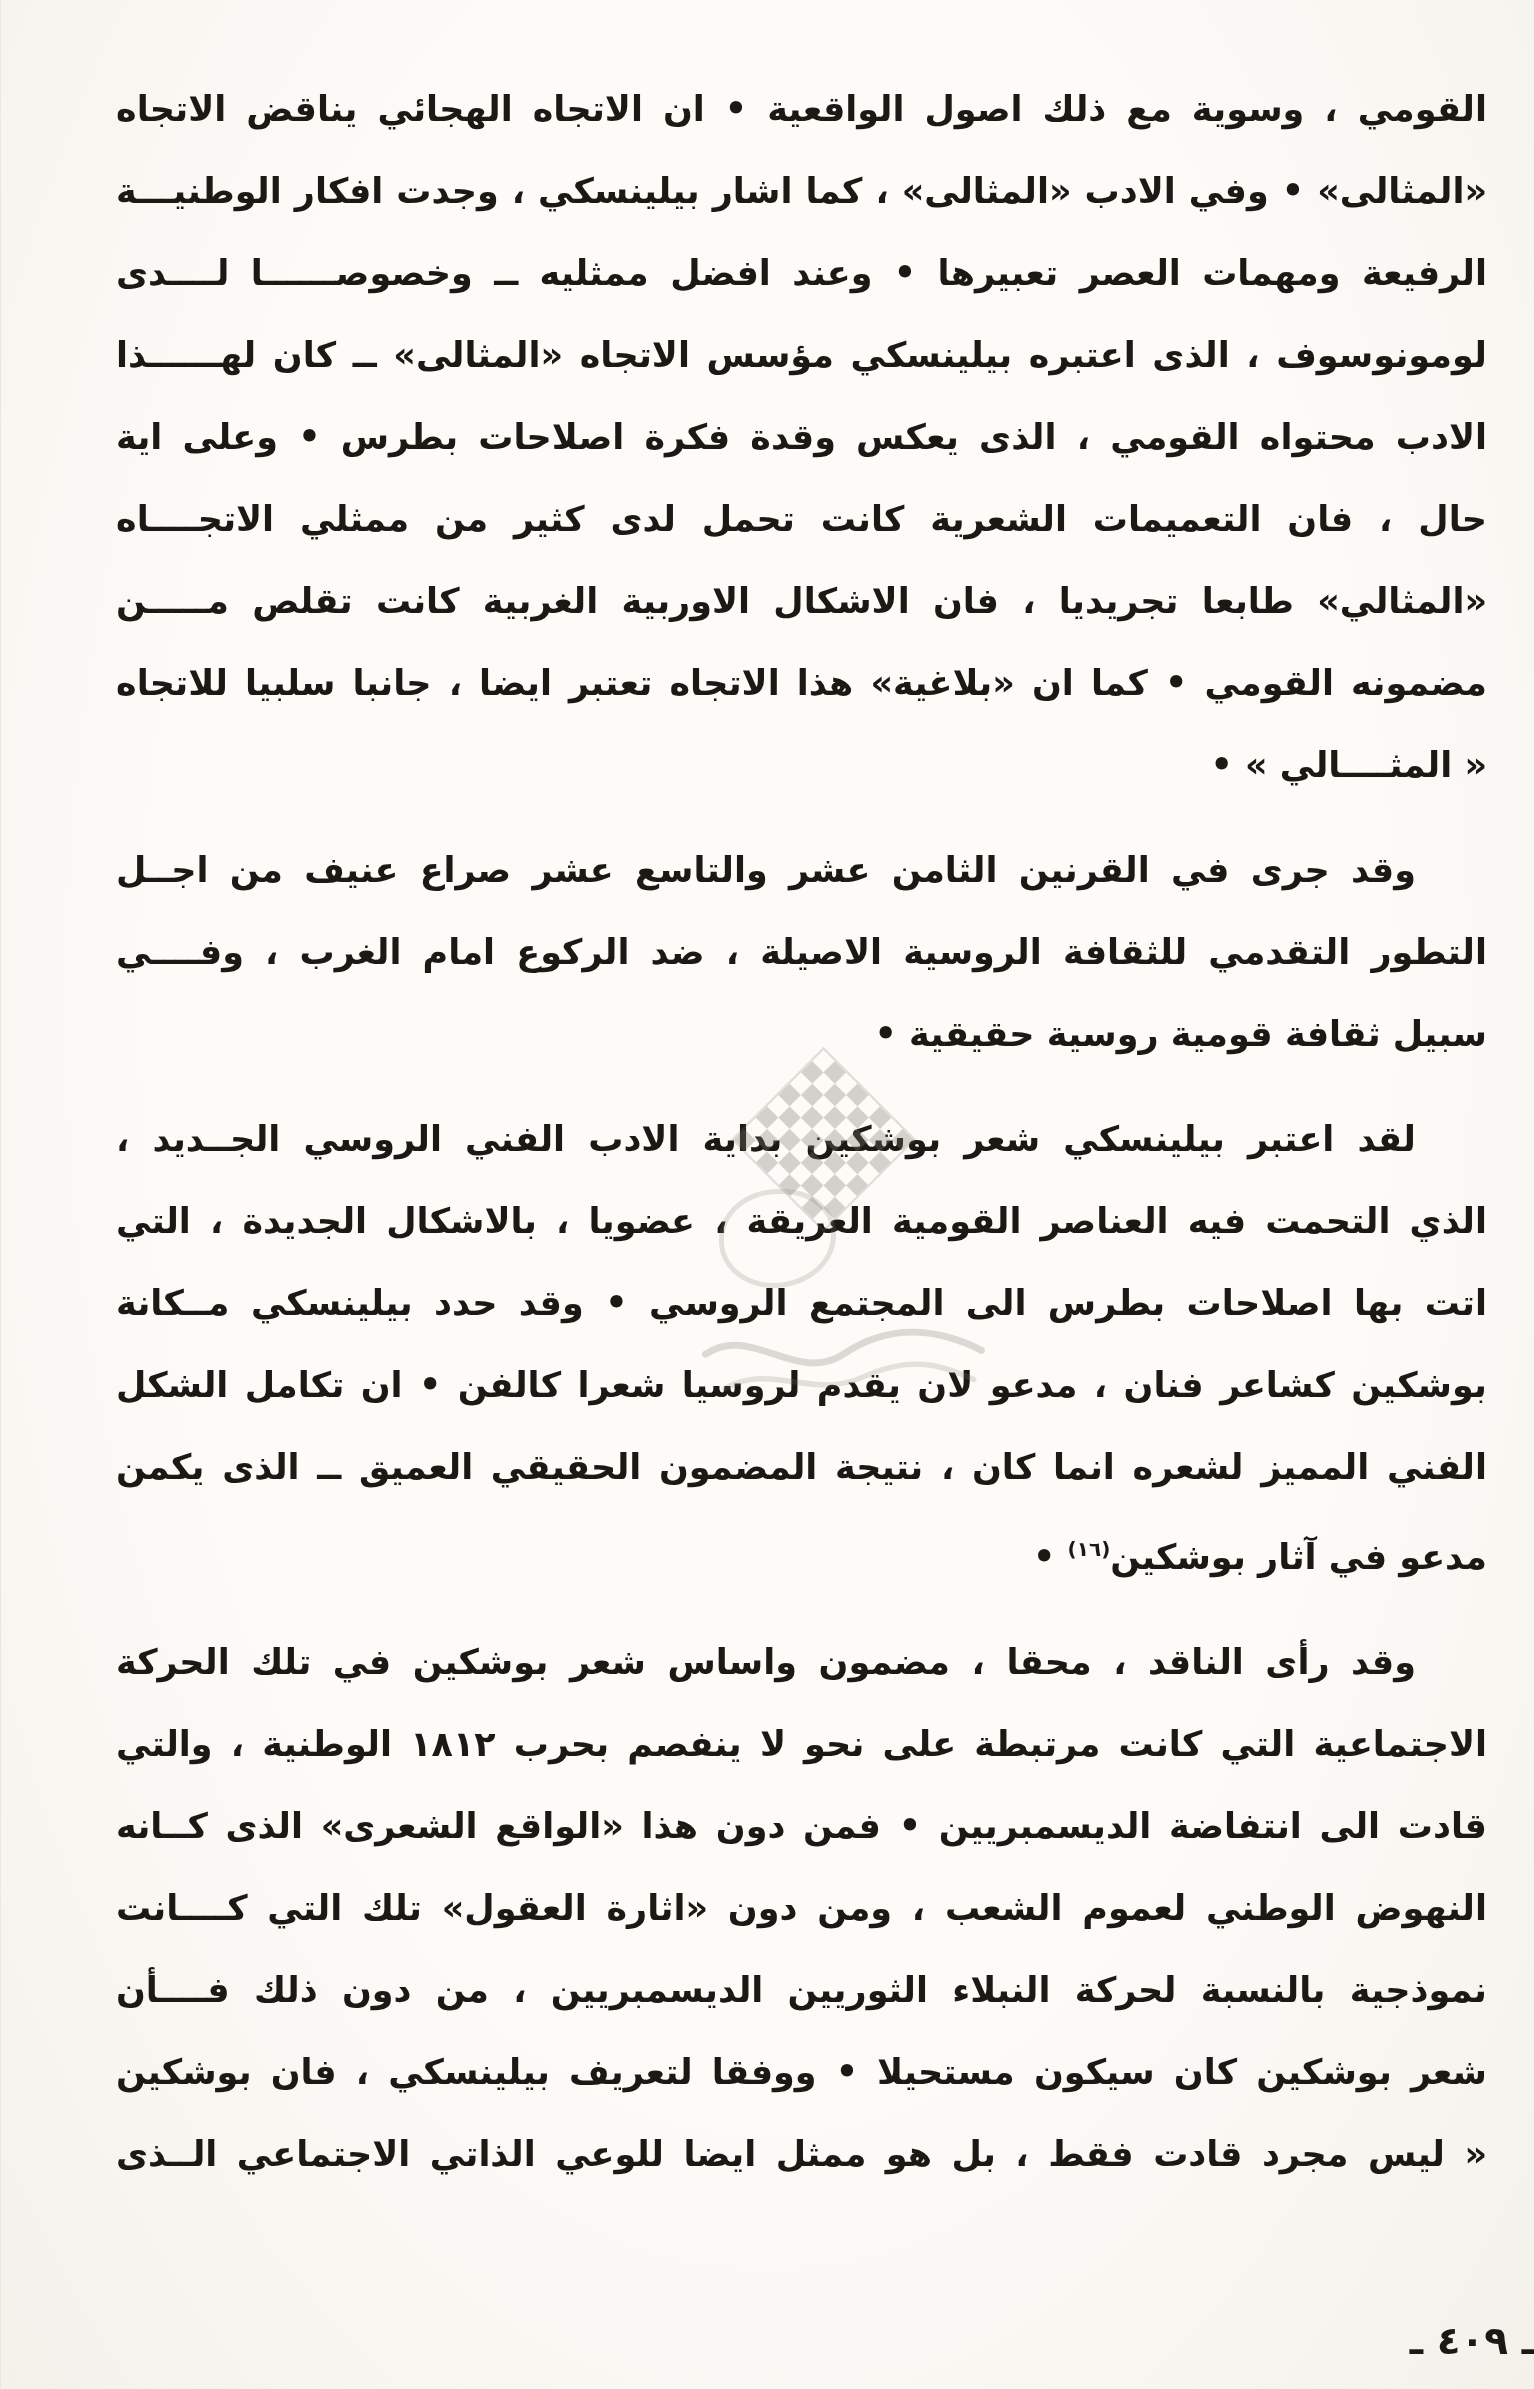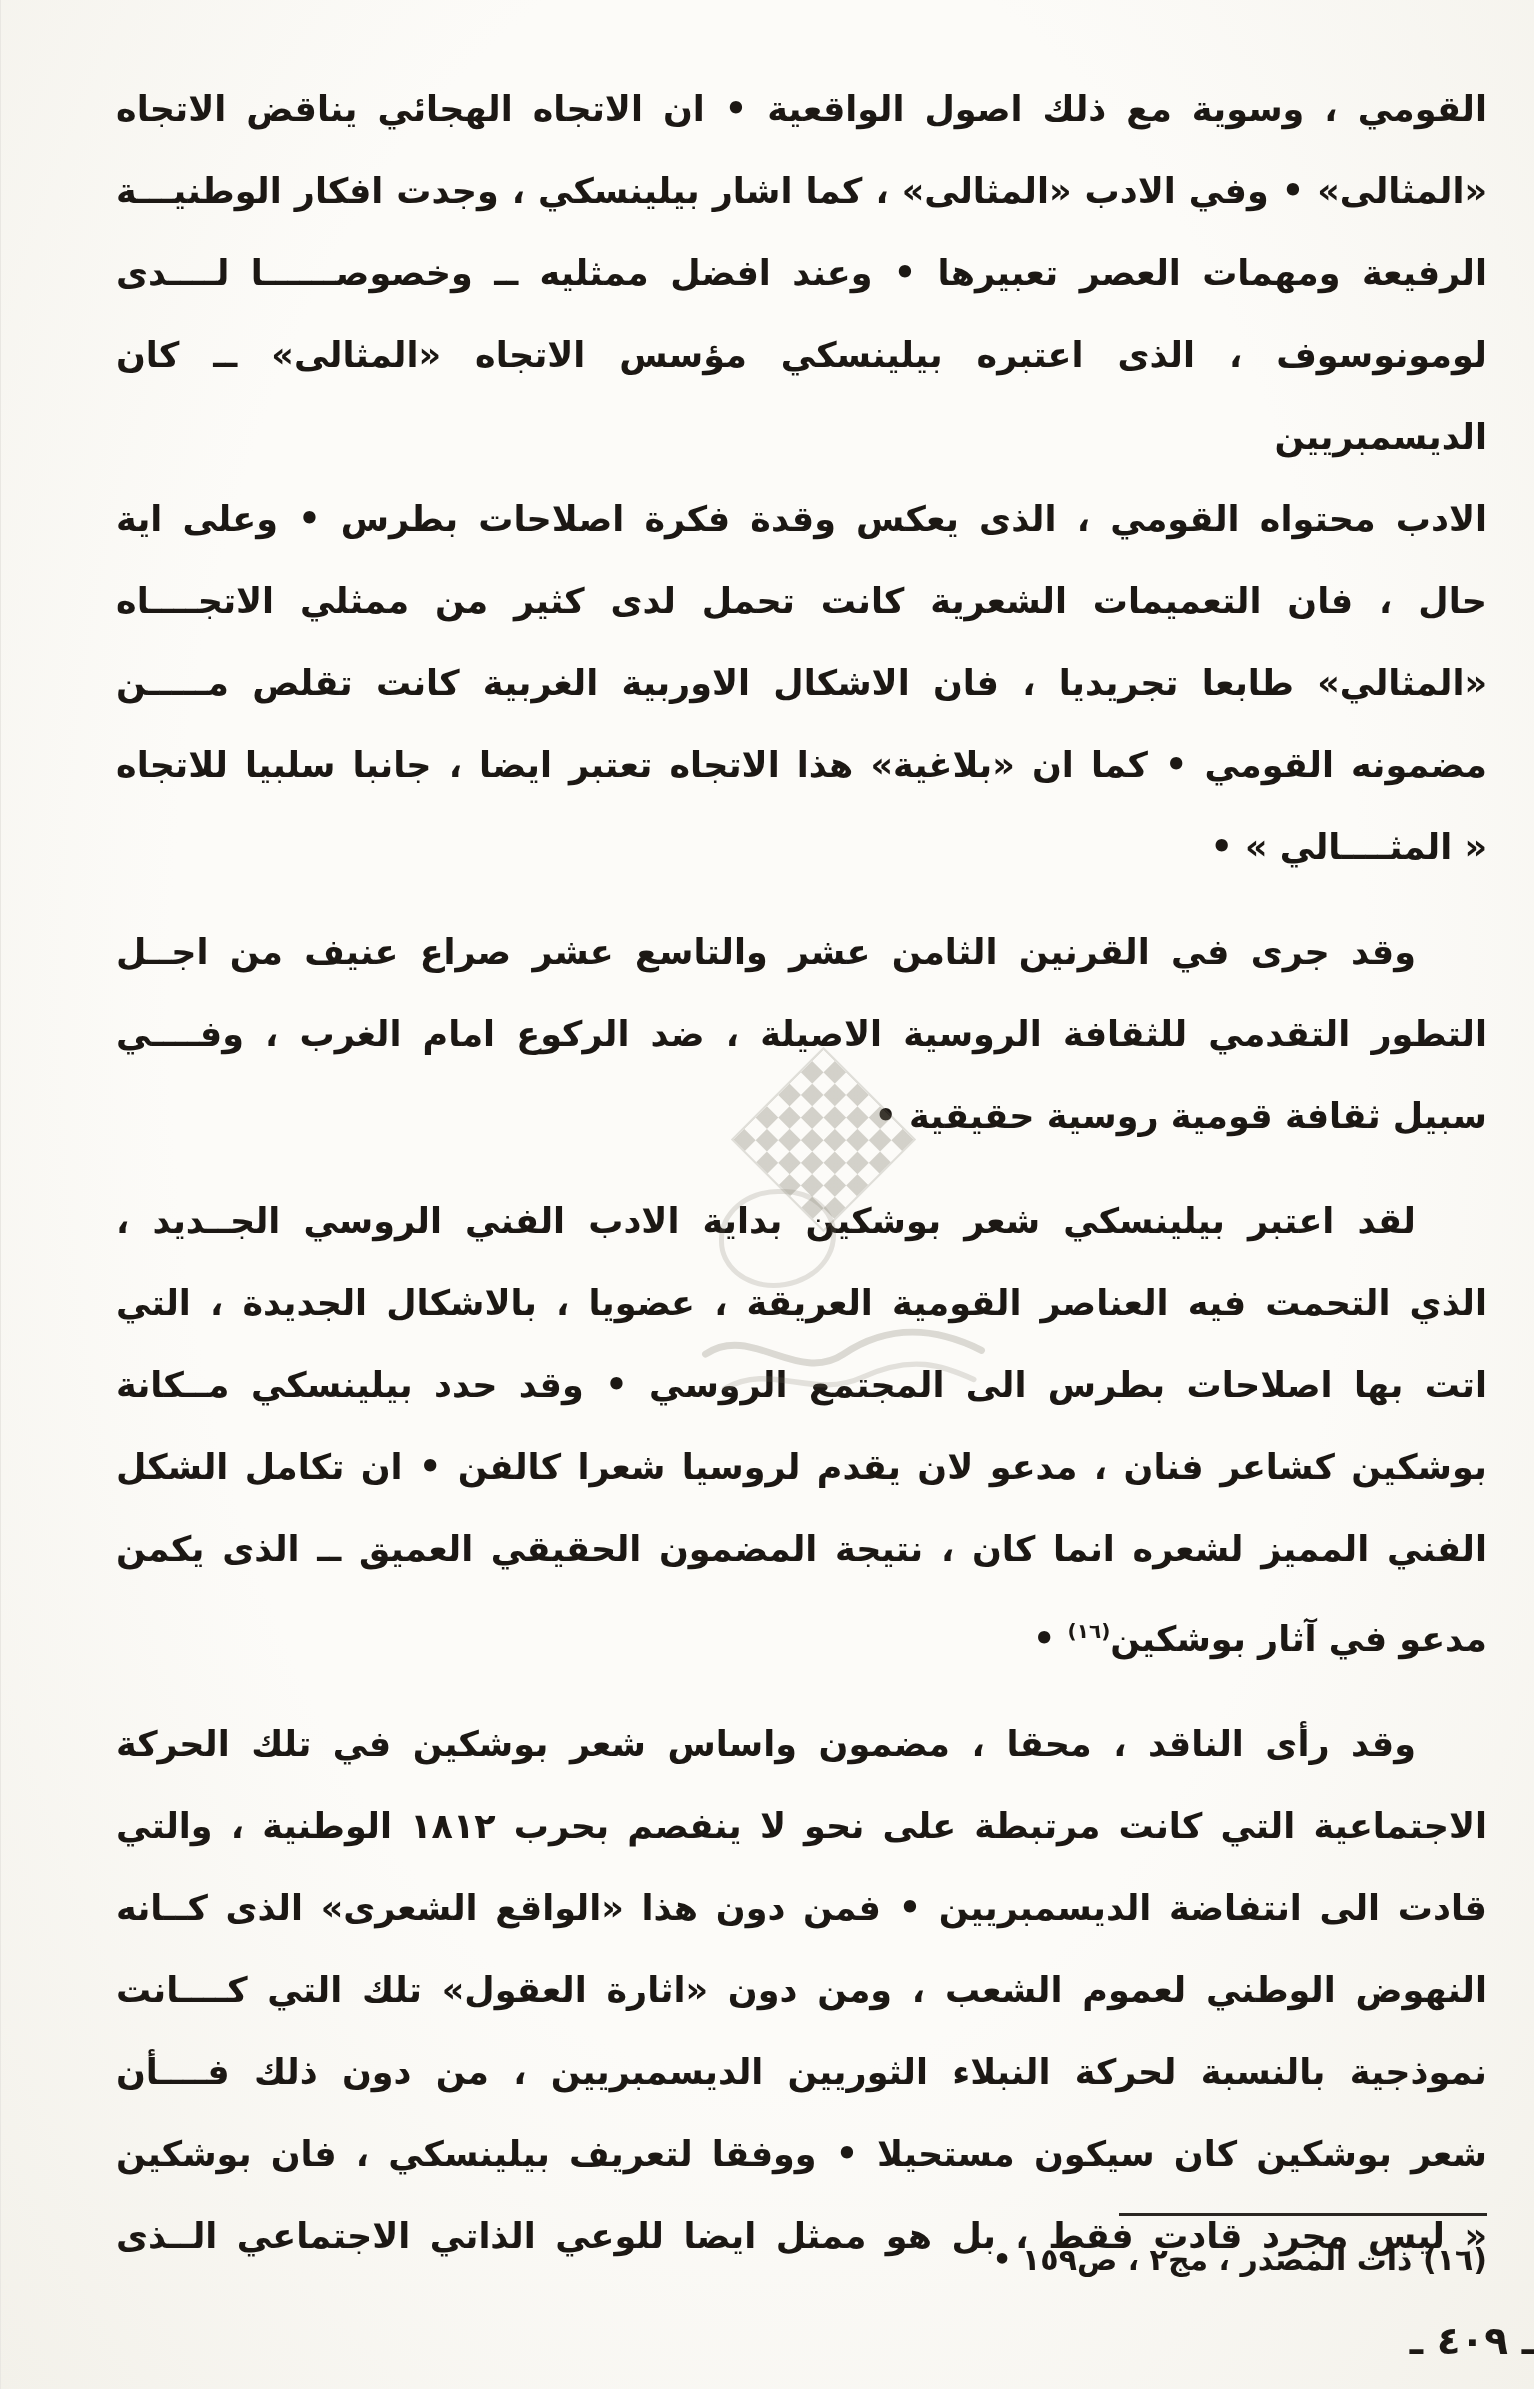--- a/index.html
+++ b/index.html
@@ -98,21 +98,21 @@
 <body>
 
 <div class="page">
 
   <main class="textblock">
 
     <div class="para">
       <div class="line">القومي ، وسوية مع ذلك اصول الواقعية • ان الاتجاه الهجائي يناقض الاتجاه</div>
       <div class="line">«المثالى» • وفي الادب «المثالى» ، كما اشار بيلينسكي ، وجدت افكار الوطنيـــة</div>
       <div class="line">الرفيعة ومهمات العصر تعبيرها • وعند افضل ممثليه ــ وخصوصــــــا لــــدى</div>
-      <div class="line">لومونوسوف ، الذى اعتبره بيلينسكي مؤسس الاتجاه «المثالى» ــ كان الديسمبريين</div>
+      <div class="line">لومونوسوف ، الذى اعتبره بيلينسكي مؤسس الاتجاه «المثالى» ــ كان لهــــــذا</div>
       <div class="line">الادب محتواه القومي ، الذى يعكس وقدة فكرة اصلاحات بطرس • وعلى اية</div>
       <div class="line">حال ، فان التعميمات الشعرية كانت تحمل لدى كثير من ممثلي الاتجــــاه</div>
       <div class="line">«المثالي» طابعا تجريديا ، فان الاشكال الاوربية الغربية كانت تقلص مـــــن</div>
       <div class="line">مضمونه القومي • كما ان «بلاغية» هذا الاتجاه تعتبر ايضا ، جانبا سلبيا للاتجاه</div>
       <div class="line line-short">« المثــــالي » •</div>
     </div>
 
     <div class="para">
       <div class="line line-indent">وقد جرى في القرنين الثامن عشر والتاسع عشر صراع عنيف من اجــل</div>
       <div class="line">التطور التقدمي للثقافة الروسية الاصيلة ، ضد الركوع امام الغرب ، وفــــي</div>
@@ -142,21 +142,17 @@
 
   <div class="watermark">
     <div class="wm-diamond"></div>
     <div class="wm-ring"></div>
     <svg class="wm-script" viewBox="0 0 380 120" xmlns="http://www.w3.org/2000/svg">
       <path d="M10 55 C 70 15, 130 95, 190 55 S 310 20, 370 50" fill="none" stroke="rgba(124,120,104,0.26)" stroke-width="9" stroke-linecap="round"></path>
       <path d="M35 100 C 95 65, 150 115, 215 85 S 320 70, 360 88" fill="none" stroke="rgba(124,120,104,0.20)" stroke-width="7" stroke-linecap="round"></path>
     </svg>
   </div>
 
-  <footer class="footnote-area">
-    <div class="fn-rule"></div>
-    <div class="fn-text">(١٦) ذات المصدر ، مج٢ ، ص١٥٩ •</div>
-  </footer>
 
   <div class="page-number">ـ ٤٠٩ ـ</div>
 
 </div>
 
 
 </body></html>

